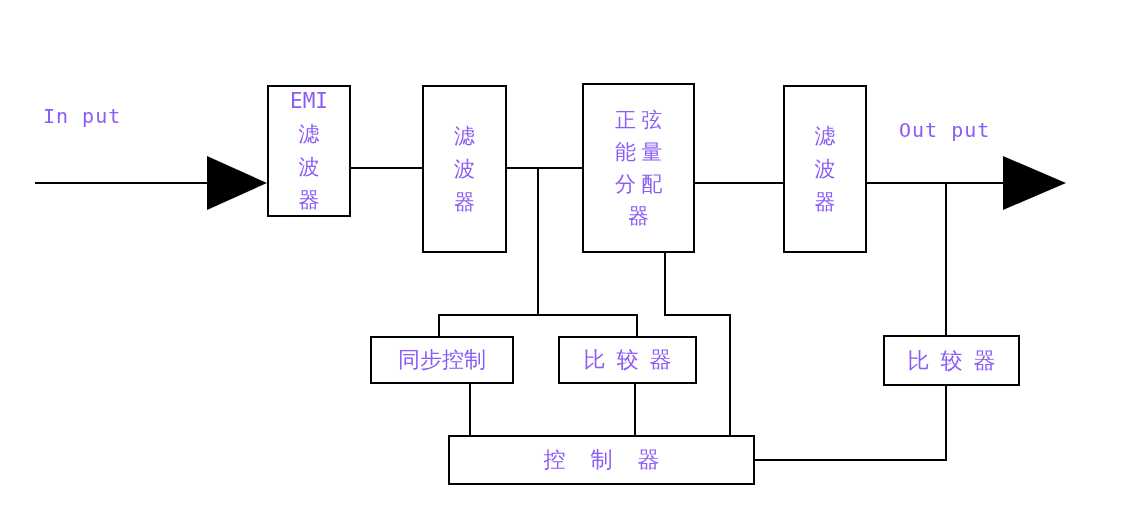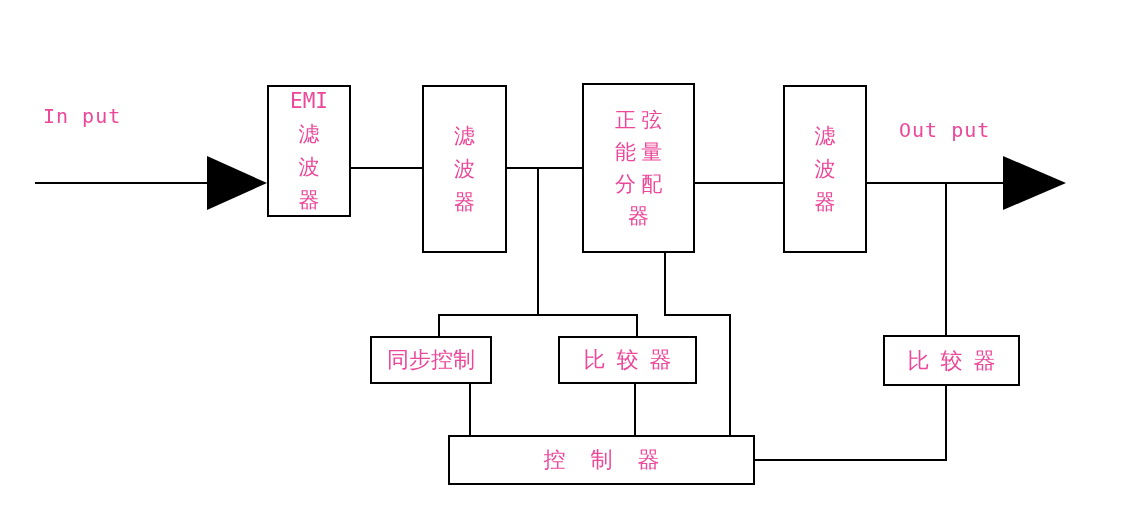--- a/index.html
+++ b/index.html
@@ -1,21 +1,21 @@
 <!DOCTYPE html>
 <html><head>
 <meta charset="utf-8">
 <style>
   html,body{margin:0;padding:0;background:#ffffff;}
   #canvas{
     position:relative;
     width:1133px;height:519px;
     background:#ffffff;
     font-family:"DejaVu Sans","Liberation Sans",sans-serif;
-    color:#ec4899;
+    color:#8b5cf6;
     overflow:hidden;
   }
   .box{
     position:absolute;
     border:2px solid #000;
     background:#fff;
     box-sizing:border-box;
     display:flex;
     align-items:center;
     justify-content:center;
@@ -105,21 +105,21 @@
   </div>
 
   <div class="box" style="left:783px;top:85px;width:84px;height:168px;">
     <div class="vstack">
       <span>滤</span>
       <span>波</span>
       <span>器</span>
     </div>
   </div>
 
-  <div class="box" style="left:370px;top:336px;width:122px;height:48px;">
+  <div class="box" style="left:370px;top:336px;width:144px;height:48px;">
     <span class="hlabel">同步控制</span>
   </div>
 
   <div class="box" style="left:558px;top:336px;width:139px;height:48px;">
     <span class="hlabel mid-label">比 较 器</span>
   </div>
 
   <div class="box" style="left:448px;top:435px;width:307px;height:50px;">
     <span class="hlabel wide-label">控 制 器</span>
   </div>

